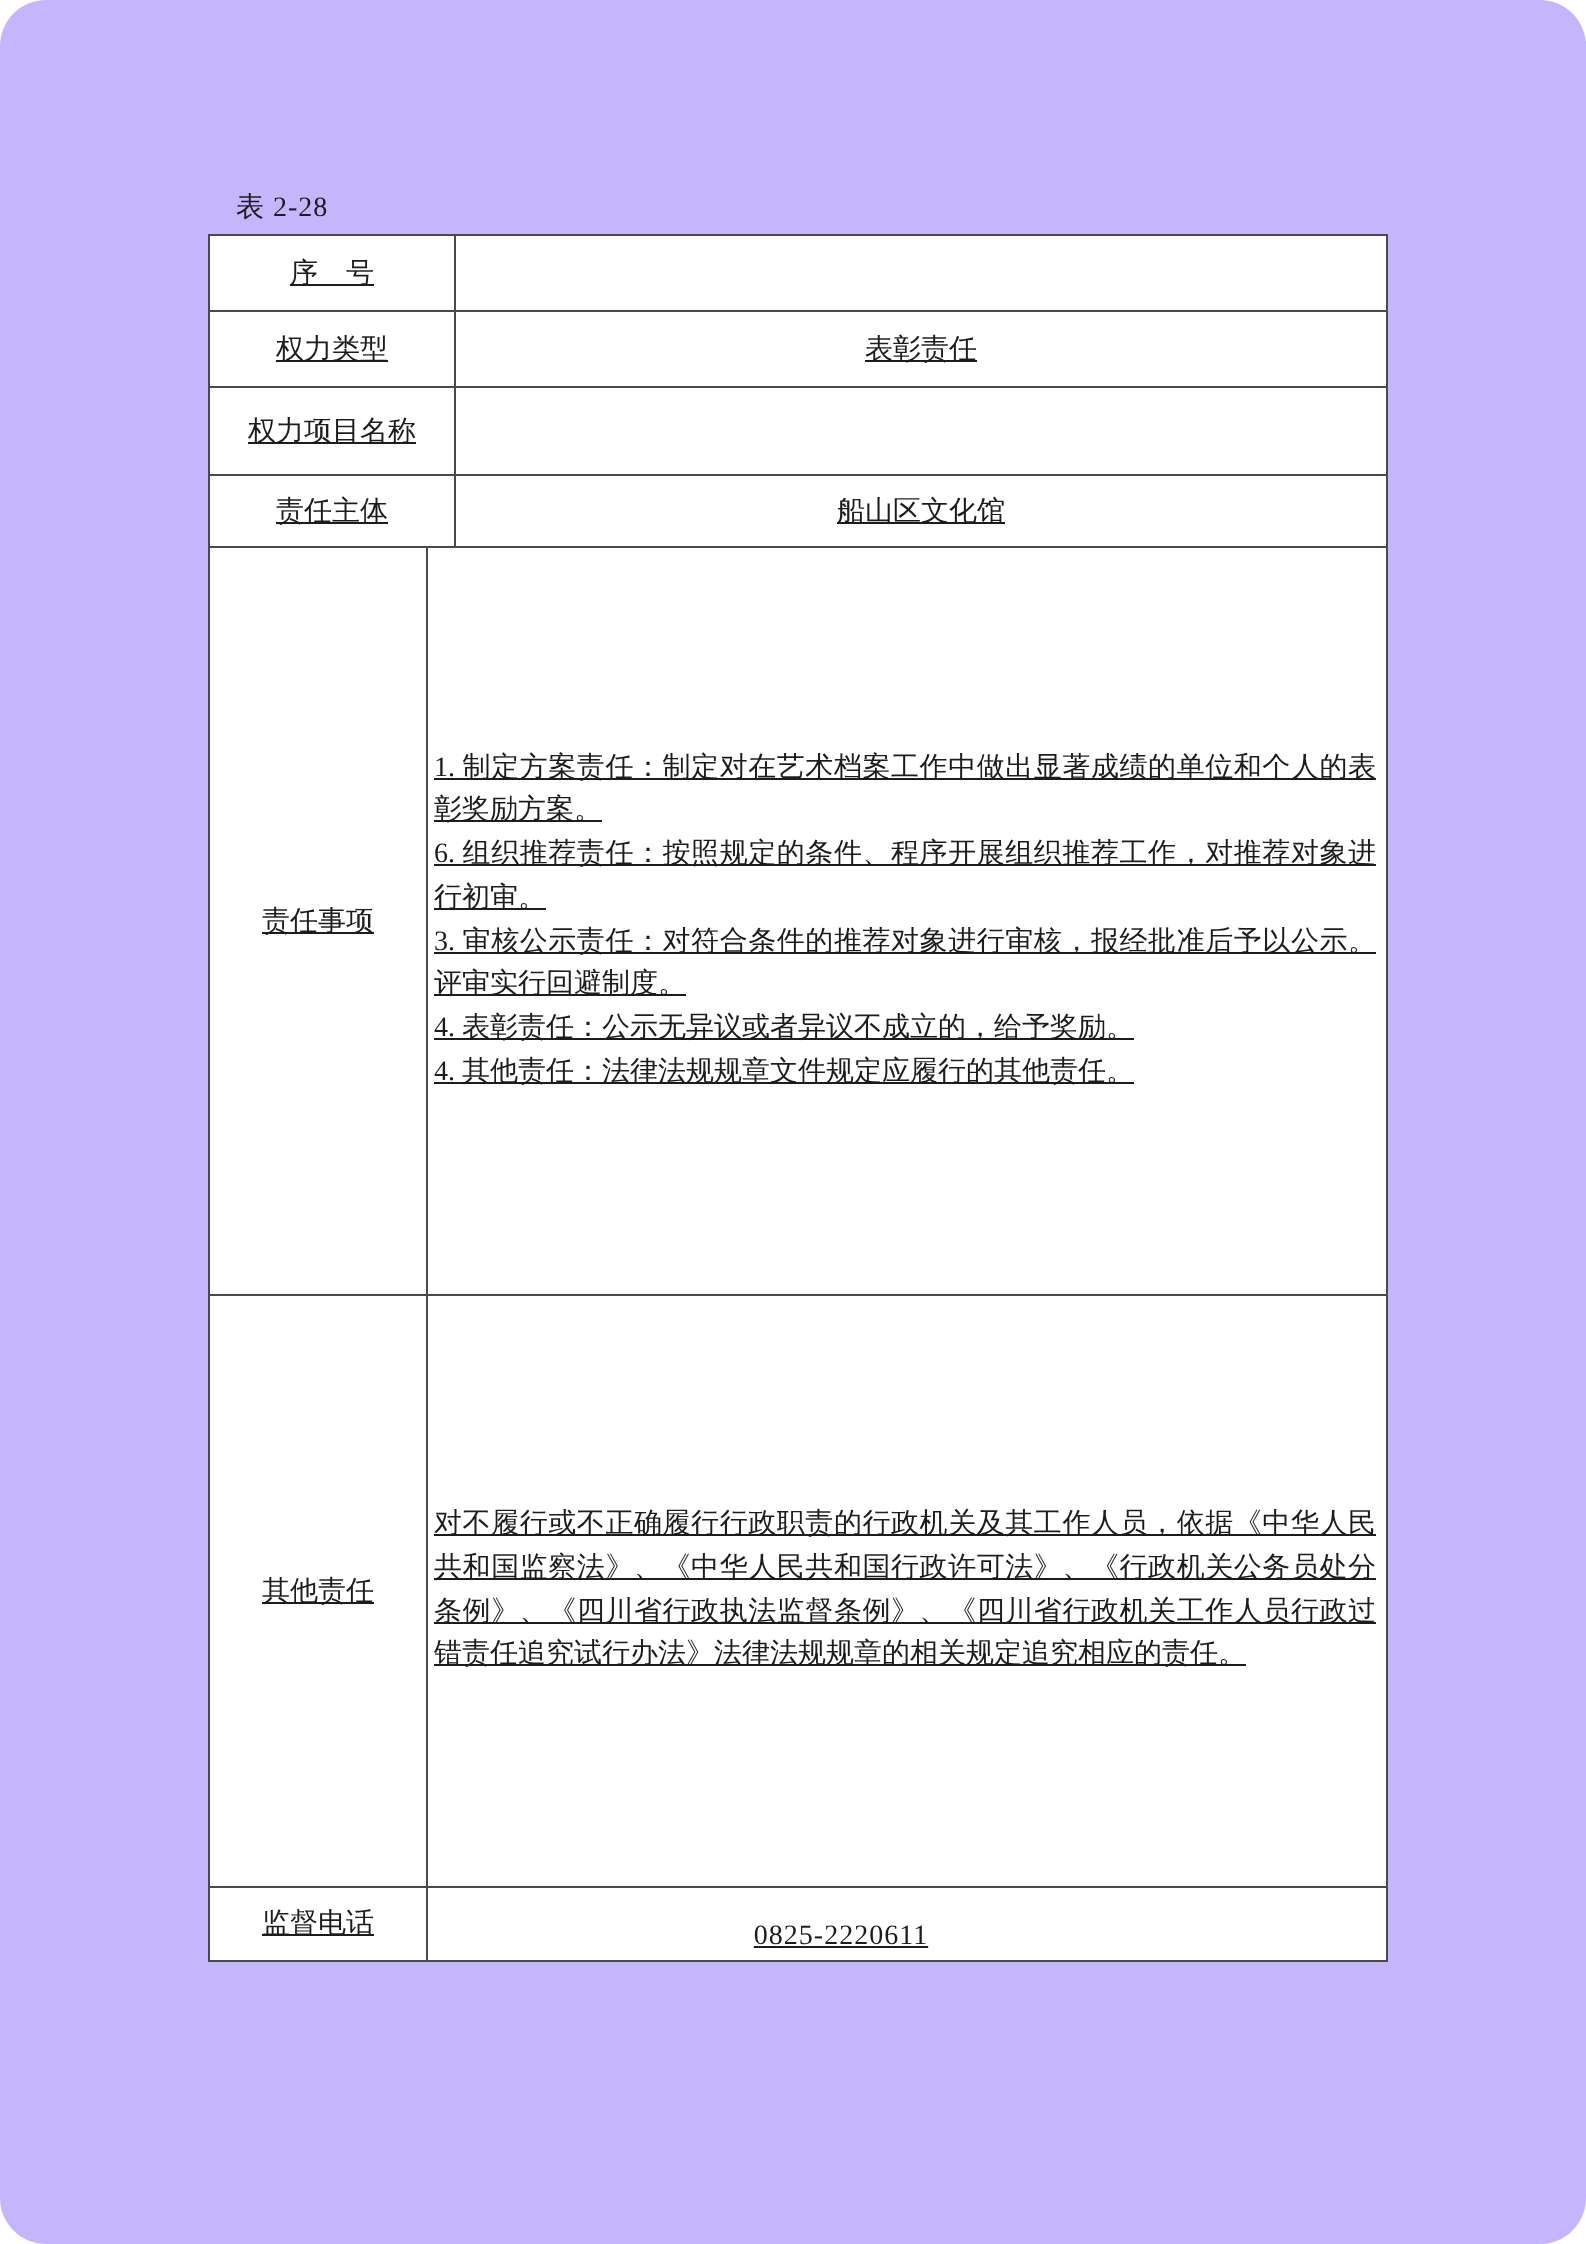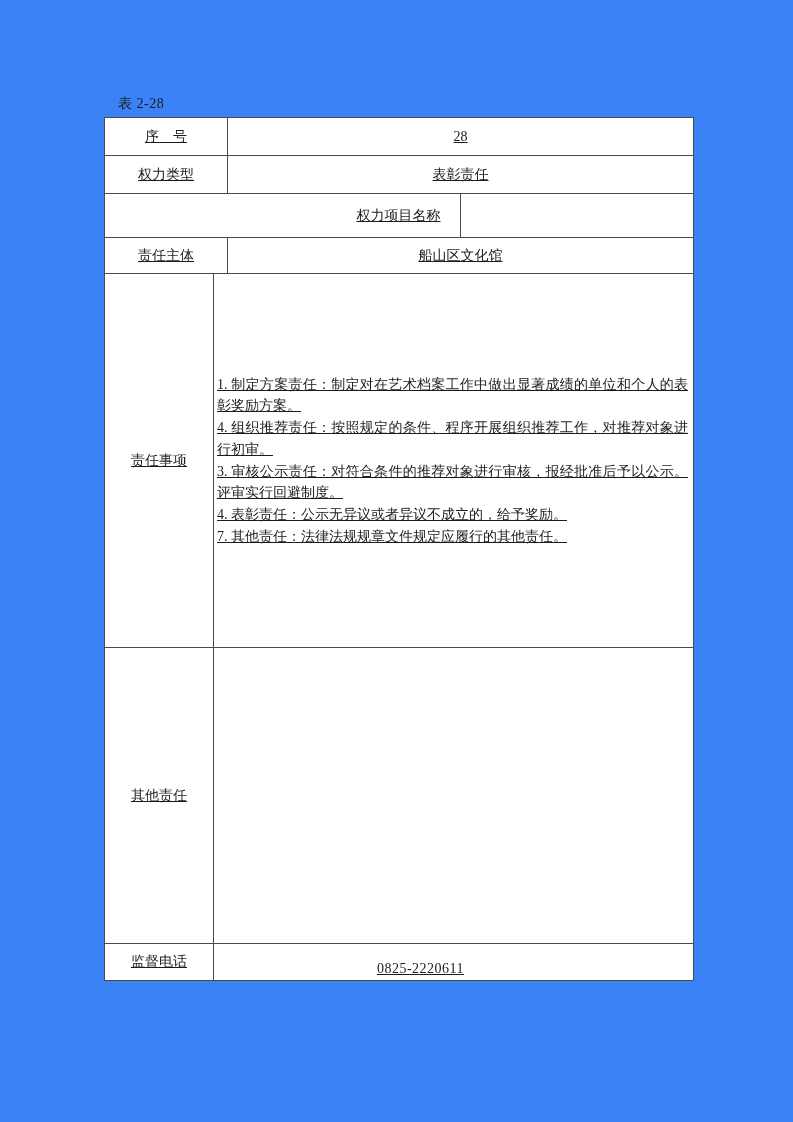--- a/index.html
+++ b/index.html
@@ -4,21 +4,21 @@
 <style>
   * { margin: 0; padding: 0; box-sizing: border-box; }
   html, body { background: #ffffff; }
   body {
     width: 793px; height: 1122px;
     position: relative;
     font-family: "Liberation Serif", "DejaVu Serif", serif;
     color: #1c1c1c;
     overflow: hidden;
   }
-  .page { position: relative; width: 793px; height: 1122px; background: #3b82f6; }
+  .page { position: relative; width: 793px; height: 1122px; background: #c4b5fd; border-radius: 23px; }
 
   .table-caption {
     position: absolute;
     left: 118px; top: 95px;
     font-size: 14px;
     letter-spacing: 0.5px;
   }
 
   .doc-table {
     position: absolute;
@@ -53,21 +53,21 @@
     flex: 1 1 auto;
     display: flex;
     align-items: center;
     justify-content: center;
     font-size: 14px;
   }
   .value-cell.center-text { text-align: center; }
 
   .r1 { height: 38px; }
   .r2 { height: 38px; }
-  .r3 { height: 44px; justify-content: center; }
+  .r3 { height: 44px; }
   .r4 { height: 36px; }
   .r5 { height: 374px; }
   .r6 { height: 296px; }
 
   .para-cell {
     flex-direction: column;
     align-items: stretch;
     justify-content: center;
     padding: 2px 5px 2px 3px;
     line-height: 21.7px;
@@ -88,50 +88,52 @@
 <body>
 
 <div class="page">
 
   <div class="table-caption">表 2-28</div>
 
   <div class="doc-table">
 
     <div class="trow r1">
       <div class="label-cell wide-label">序　号</div>
-      <div class="value-cell center-text">28</div>
     </div>
 
     <div class="trow r2">
       <div class="label-cell wide-label">权力类型</div>
       <div class="value-cell center-text">表彰责任</div>
     </div>
 
     <div class="trow r3">
       <div class="label-cell wide-label">权力项目名称</div>
     </div>
 
     <div class="trow r4">
       <div class="label-cell wide-label">责任主体</div>
       <div class="value-cell center-text">船山区文化馆</div>
     </div>
 
     <div class="trow r5">
       <div class="label-cell narrow-label">责任事项</div>
       <div class="value-cell para-cell">
         <p>1. 制定方案责任：制定对在艺术档案工作中做出显著成绩的单位和个人的表彰奖励方案。</p>
-        <p>4. 组织推荐责任：按照规定的条件、程序开展组织推荐工作，对推荐对象进行初审。</p>
+        <p>6. 组织推荐责任：按照规定的条件、程序开展组织推荐工作，对推荐对象进行初审。</p>
         <p>3. 审核公示责任：对符合条件的推荐对象进行审核，报经批准后予以公示。评审实行回避制度。</p>
         <p>4. 表彰责任：公示无异议或者异议不成立的，给予奖励。</p>
-        <p>7. 其他责任：法律法规规章文件规定应履行的其他责任。</p>
+        <p>4. 其他责任：法律法规规章文件规定应履行的其他责任。</p>
       </div>
     </div>
 
     <div class="trow r6">
       <div class="label-cell narrow-label">其他责任</div>
+      <div class="value-cell para-cell">
+        <p>对不履行或不正确履行行政职责的行政机关及其工作人员，依据《中华人民共和国监察法》、《中华人民共和国行政许可法》、《行政机关公务员处分条例》、《四川省行政执法监督条例》、《四川省行政机关工作人员行政过错责任追究试行办法》法律法规规章的相关规定追究相应的责任。</p>
+      </div>
     </div>
 
     <div class="trow r7">
       <div class="label-cell narrow-label">监督电话</div>
       <div class="value-cell phone-cell">0825-2220611</div>
     </div>
 
   </div>
 </div>
 

